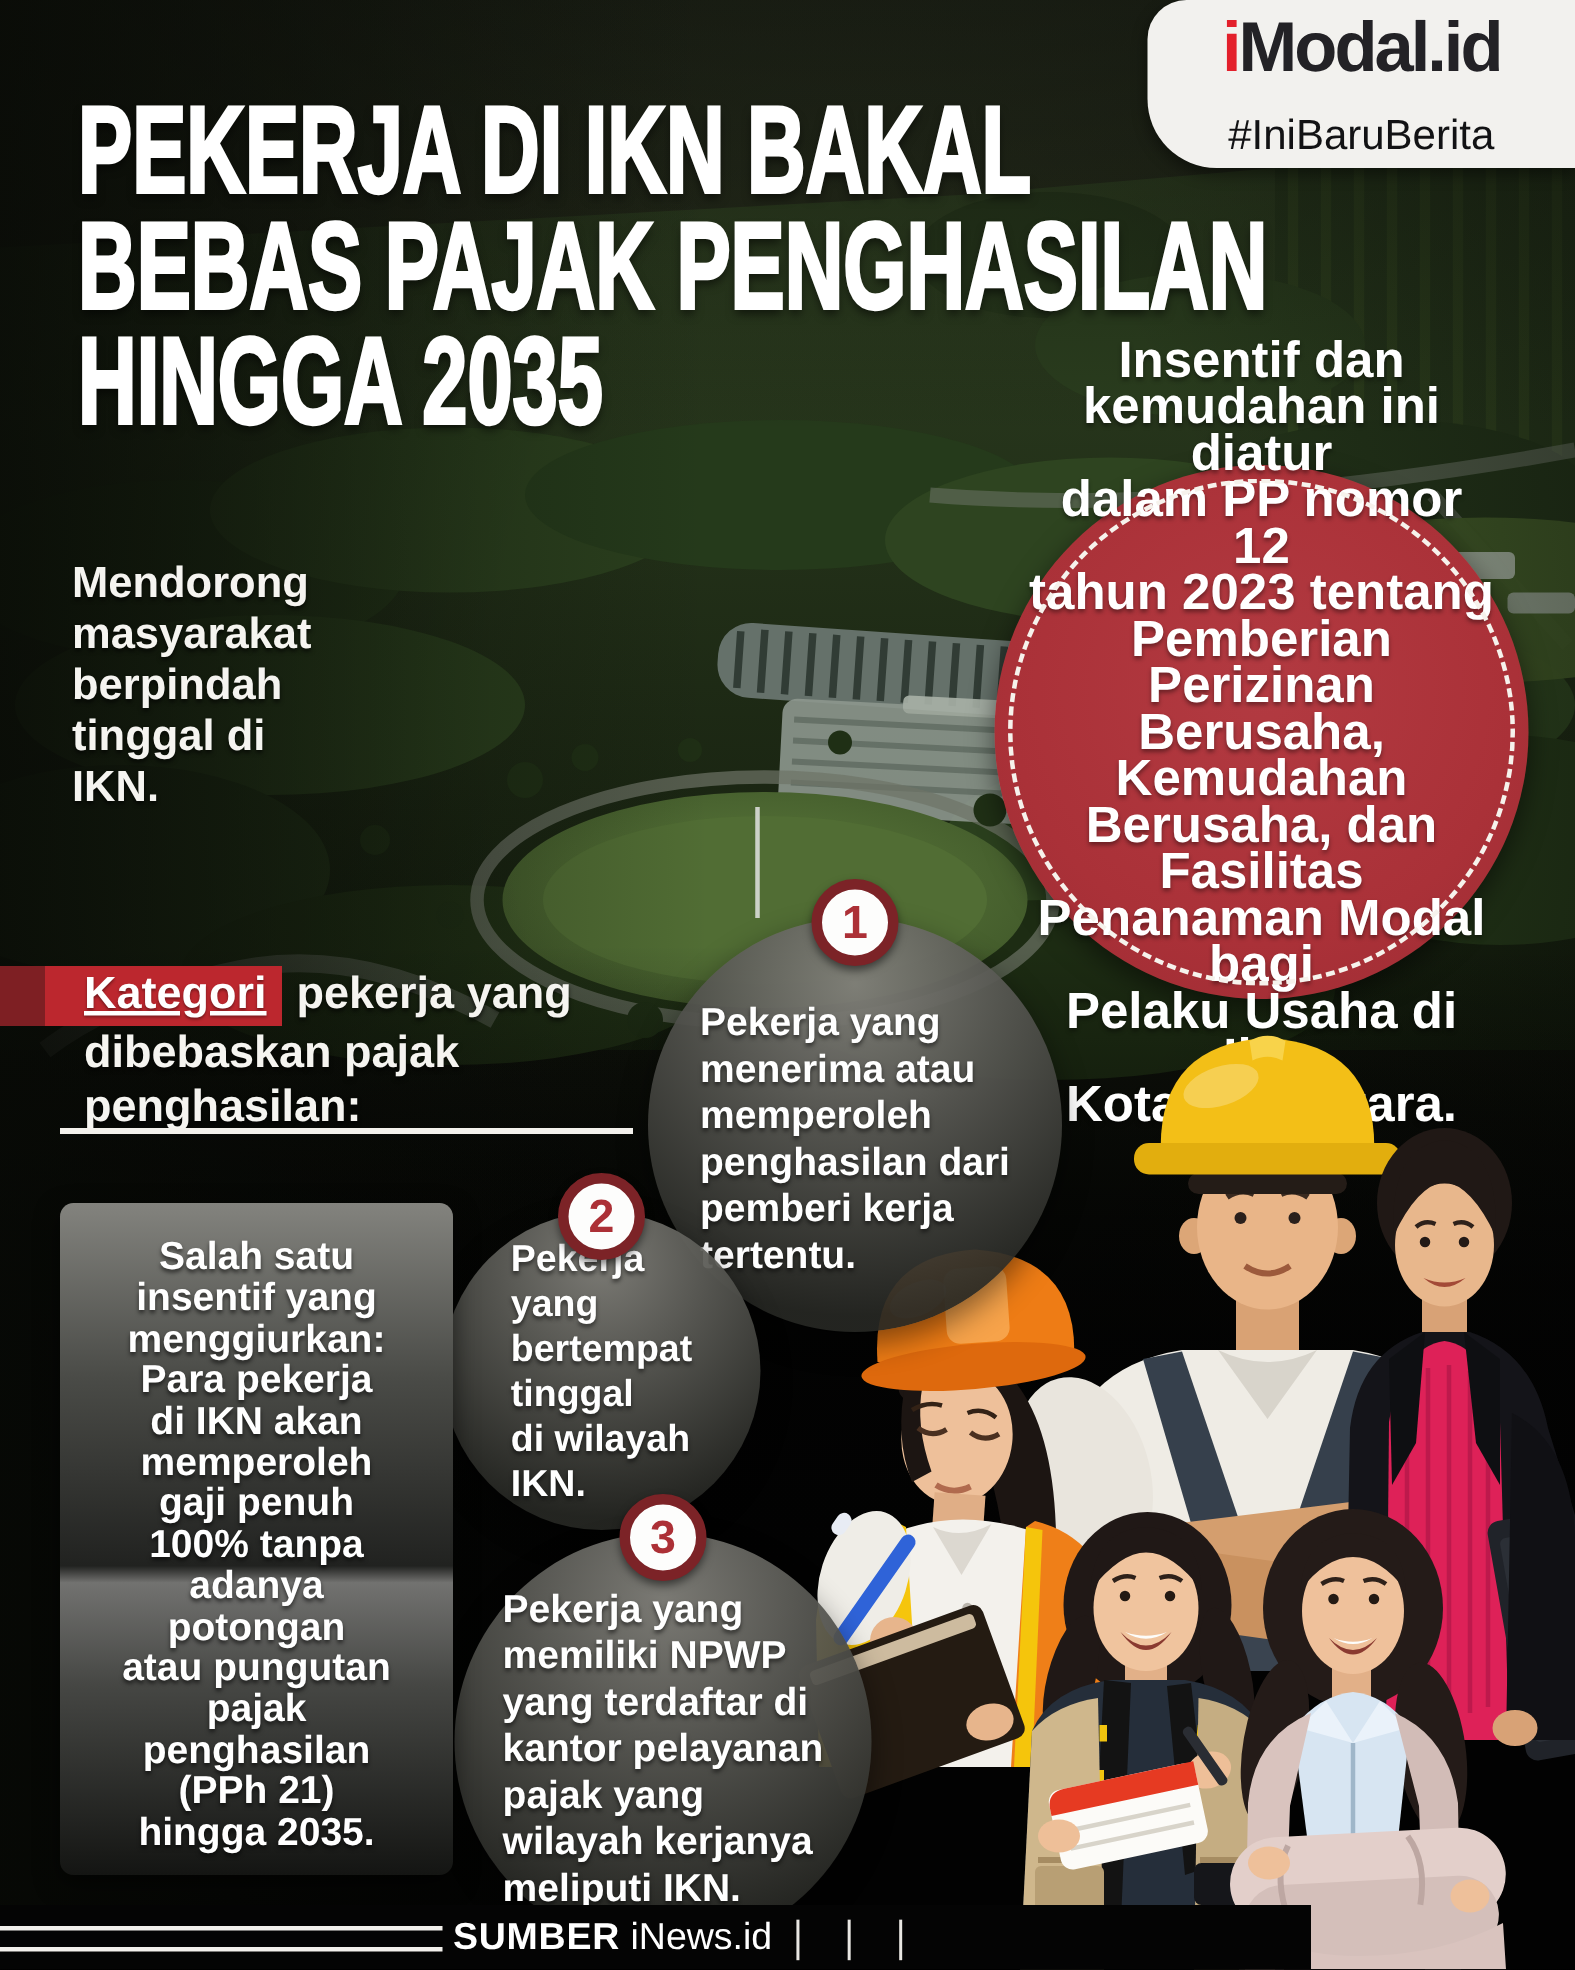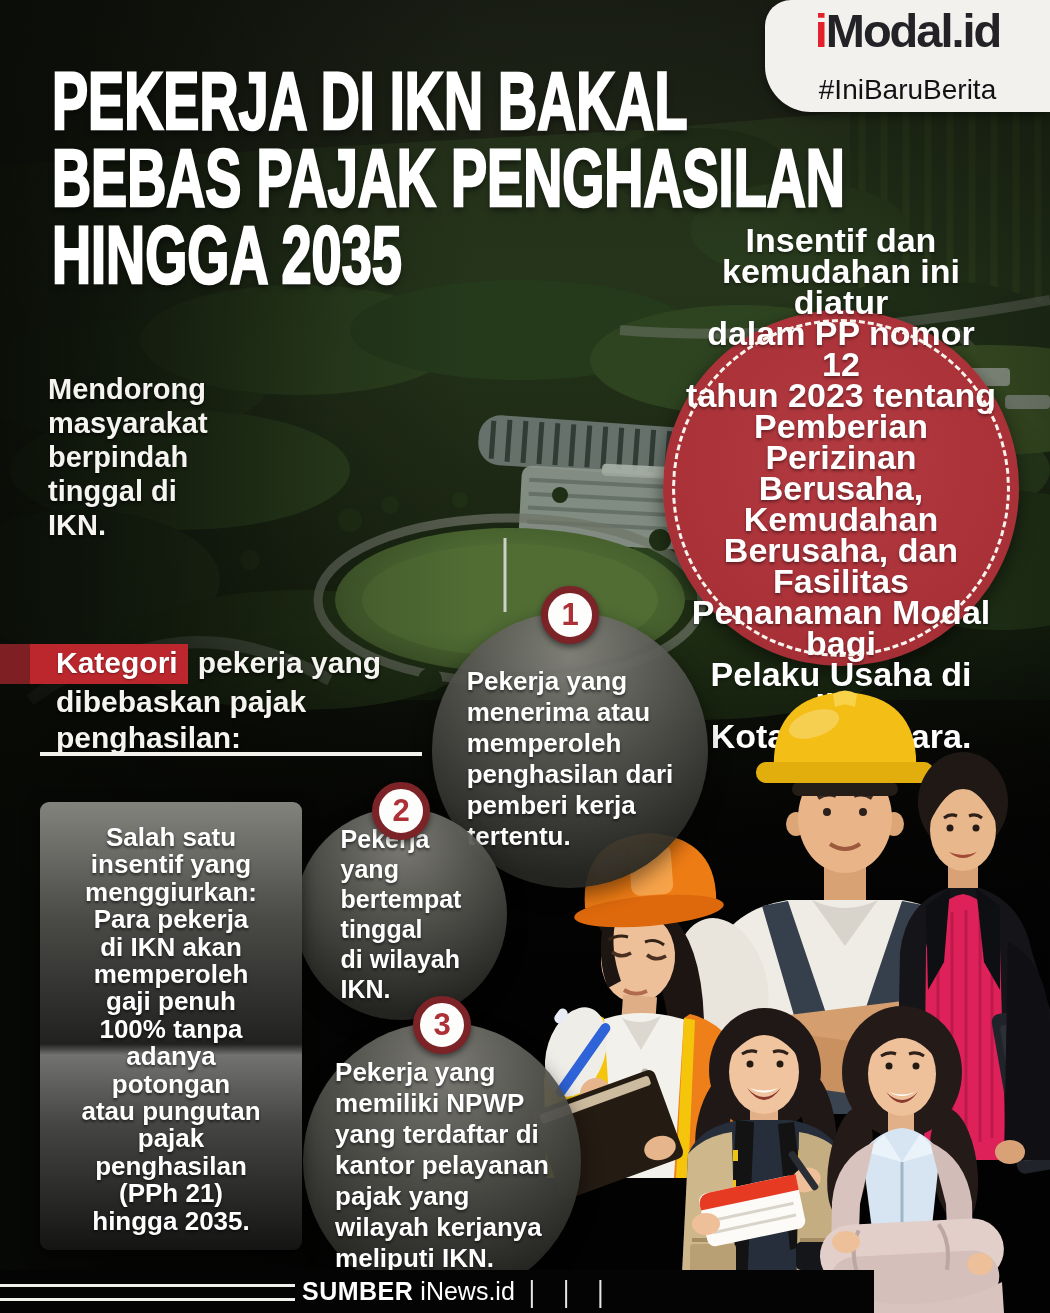--- a/index.html
+++ b/index.html
@@ -57,21 +57,21 @@
   .red-circle::before{
     content:"";position:absolute;inset:9px;border:3px dashed #f6f2ec;border-radius:50%;
   }
   .red-circle .bubble-text{
     width:312px;text-align:center;color:#fff;font-weight:bold;font-size:34px;line-height:31px;
     white-space:pre-line;text-shadow:0 2px 3px rgba(0,0,0,.4);
   }
   
   .kategori{position:absolute;z-index:7;left:0;top:644px;width:440px;padding-left:56px;
     color:#f5f4f0;font-weight:bold;font-size:30px;line-height:36px;}
-  .kategori .hl{margin-left:-56px;padding:1px 10px 3px 56px;}
+  .kategori .hl{margin-left:-56px;padding:1px 10px 3px 56px;text-decoration:underline;}
   .kategori .rest{margin-left:10px;white-space:pre-line;text-shadow:0 2px 3px rgba(0,0,0,.65);}
   .kategori-rule{position:absolute;left:40px;top:108px;width:382px;height:4px;background:#f3f1ec;}
   
   .gray-circle{
     position:absolute;z-index:5;border-radius:50%;
     background:radial-gradient(circle at 50% 16%,rgba(129,128,122,.95) 0%,rgba(88,88,83,.94) 36%,rgba(38,39,35,.93) 82%);
     box-shadow:0 8px 20px rgba(0,0,0,.45);
     display:flex;align-items:center;justify-content:center;
   }
   #circle-1{left:432px;top:612px;width:276px;height:276px;}

